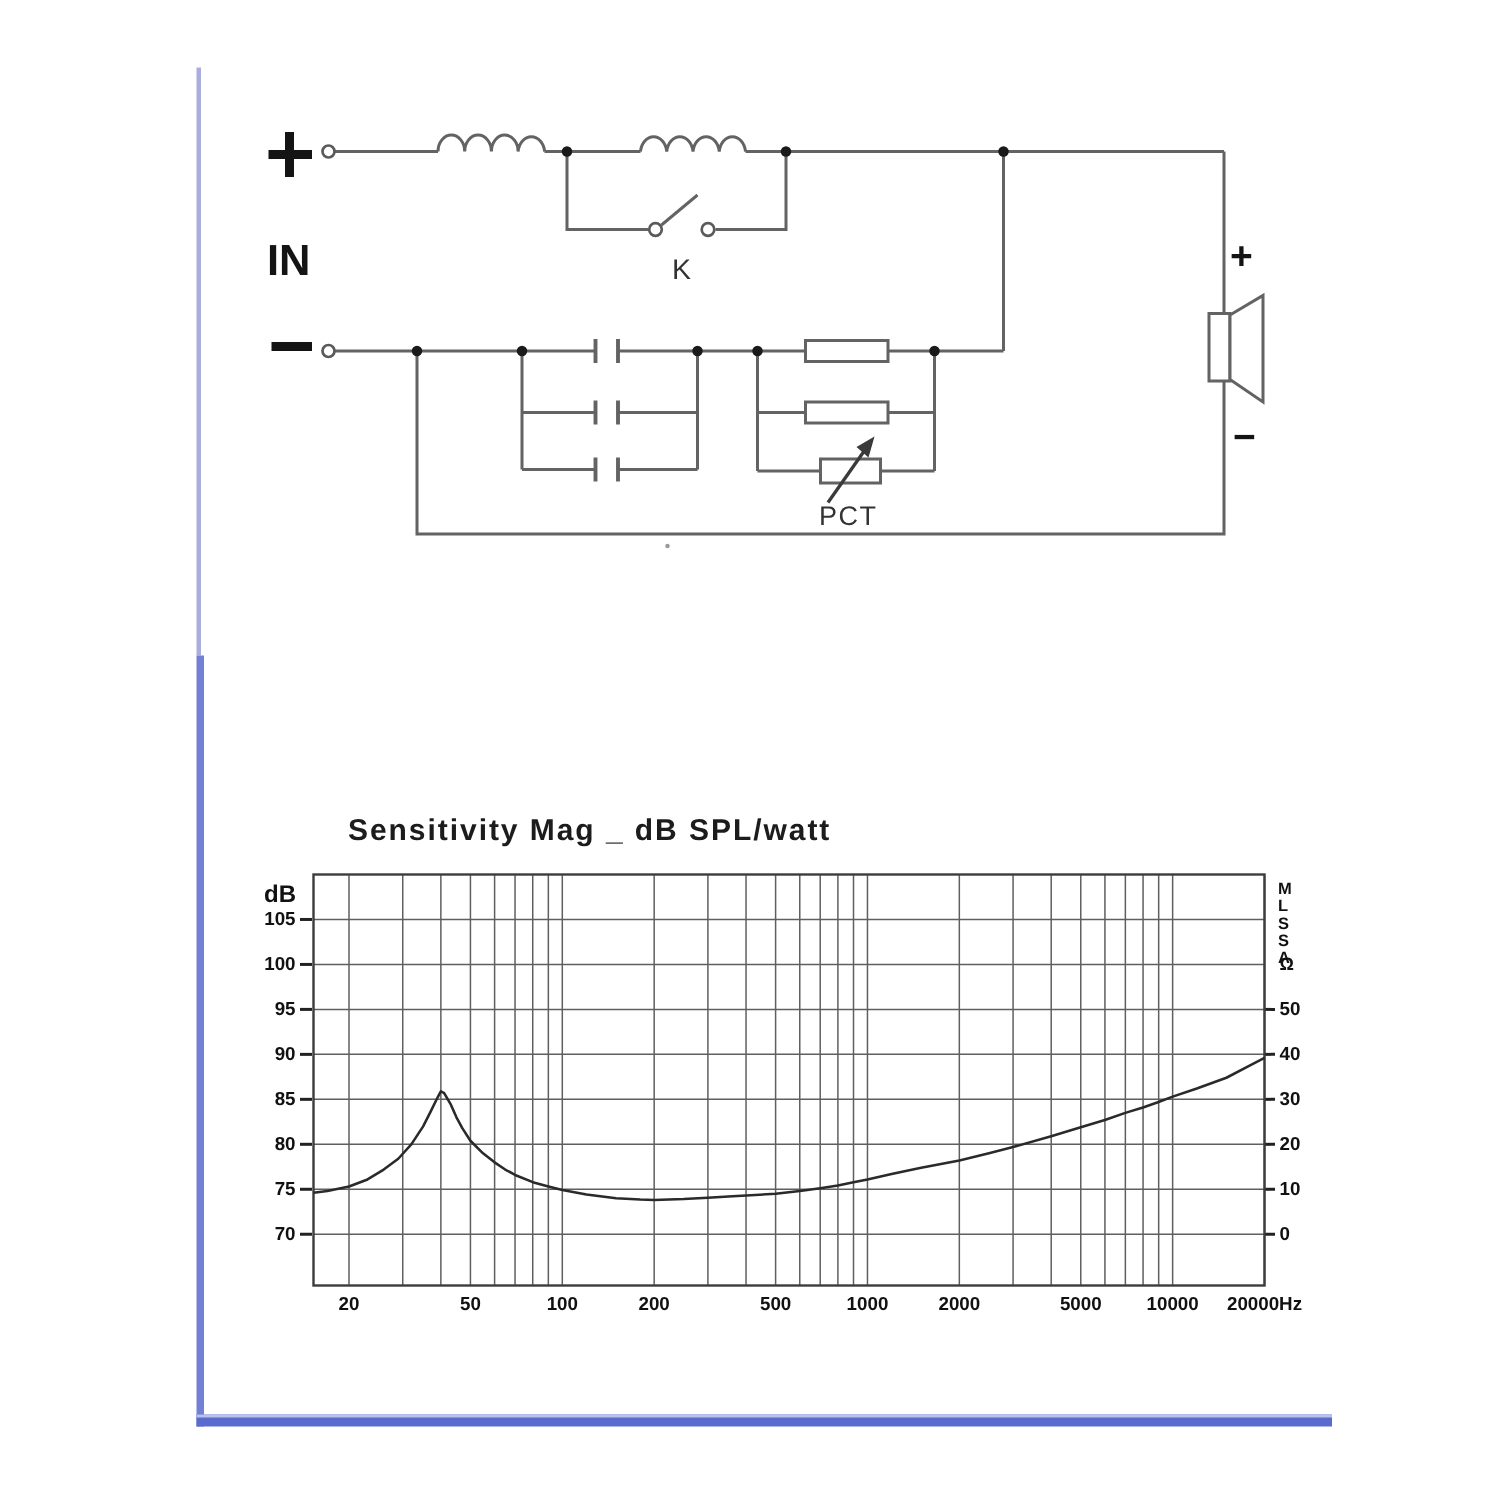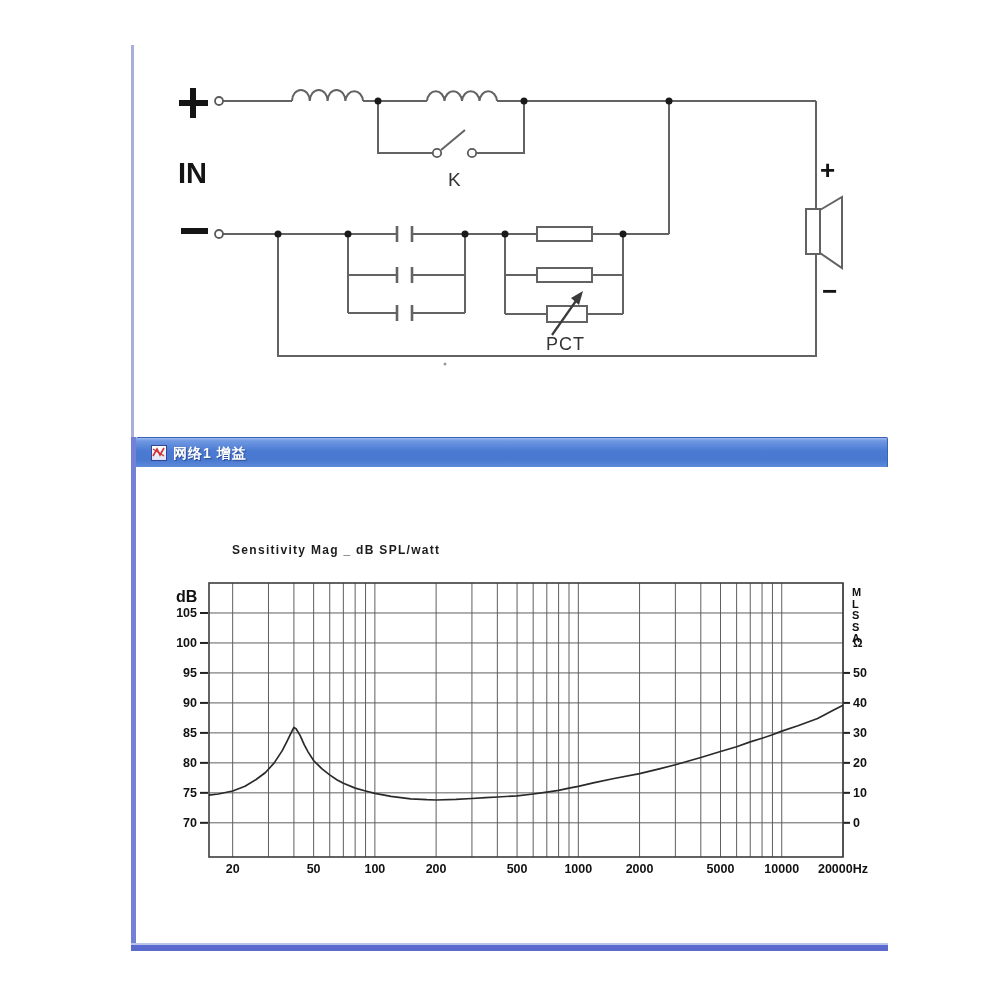--- a/index.html
+++ b/index.html
@@ -30,44 +30,35 @@
     text-shadow:1px 1px 1px rgba(20,40,100,.55);letter-spacing:1px;
     white-space:nowrap;
   }
   #win-client{left:5px;top:30px;width:752px;height:476px;background:#ffffff;}
   #win-bottom-border{
     left:0;top:506px;width:757px;height:8px;
     background:#5b6bcd;border-top:2px solid #b9c2ea;box-sizing:border-box;
   }
   
   #chart-title{
-    left:232px;top:543px;font-size:12px;font-weight:bold;color:#1c1c1c;
+    left:232px;top:543px;font-size:20px;font-weight:bold;color:#1c1c1c;
     letter-spacing:1.3px;white-space:nowrap;
   }
   #ylabel-db{left:176px;top:588px;font-size:16px;font-weight:bold;color:#111;}
   
   svg.layer{position:absolute;left:0;top:0;width:1001px;height:1001px;}
   .tick-text{font-family:"Liberation Sans",sans-serif;font-weight:bold;fill:#111;}
 </style>
 </head>
 <body>
 
 <div class="abs" id="top-accent"></div>
 
 <div class="abs" id="win">
   <div class="abs" id="win-left-border"></div>
-  <div class="abs" id="win-titlebar">
-    <div class="abs" id="win-icon">
-      <svg width="14" height="14" viewBox="0 0 14 14">
-        <path d="M1,10 L5,3 L8,9 L12,2" stroke="#d03030" stroke-width="1.6" fill="none"></path>
-        <path d="M1,3 L12,10" stroke="#d03030" stroke-width="1.2" fill="none"></path>
-      </svg>
-    </div>
-    <div class="abs" id="win-title">网络1 增益</div>
-  </div>
   <div class="abs" id="win-client"></div>
   <div class="abs" id="win-bottom-border"></div>
 </div>
 
 <div class="abs" id="chart-title">Sensitivity Mag _ dB SPL/watt</div>
 <div class="abs" id="ylabel-db">dB</div>
 
 <svg class="layer" id="circuit" viewBox="0 0 1001 1001">
   <g stroke="#636363" stroke-width="2" fill="none">
 

